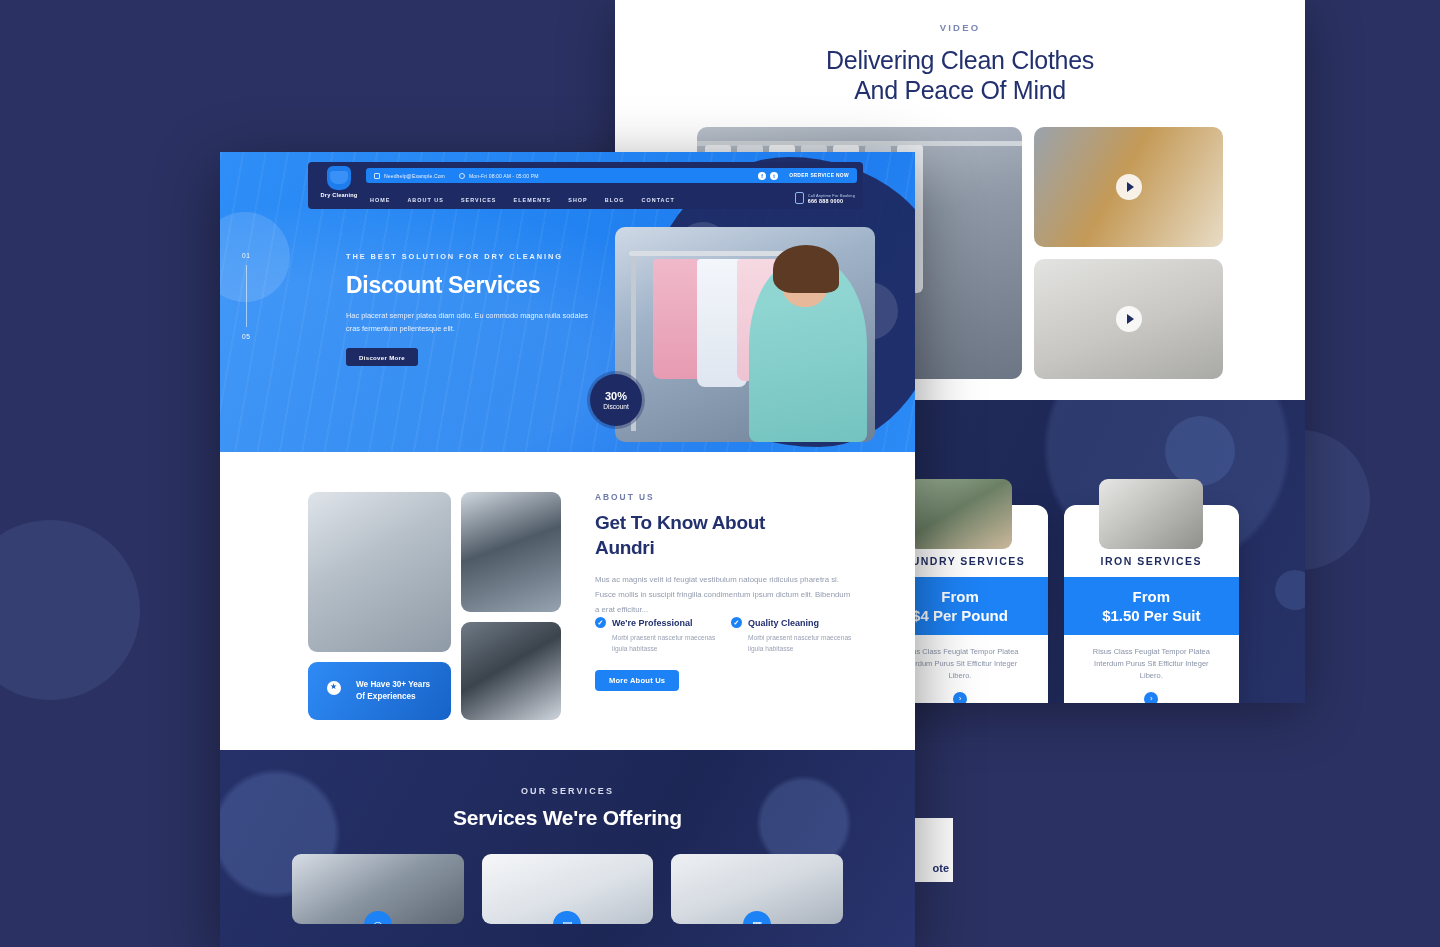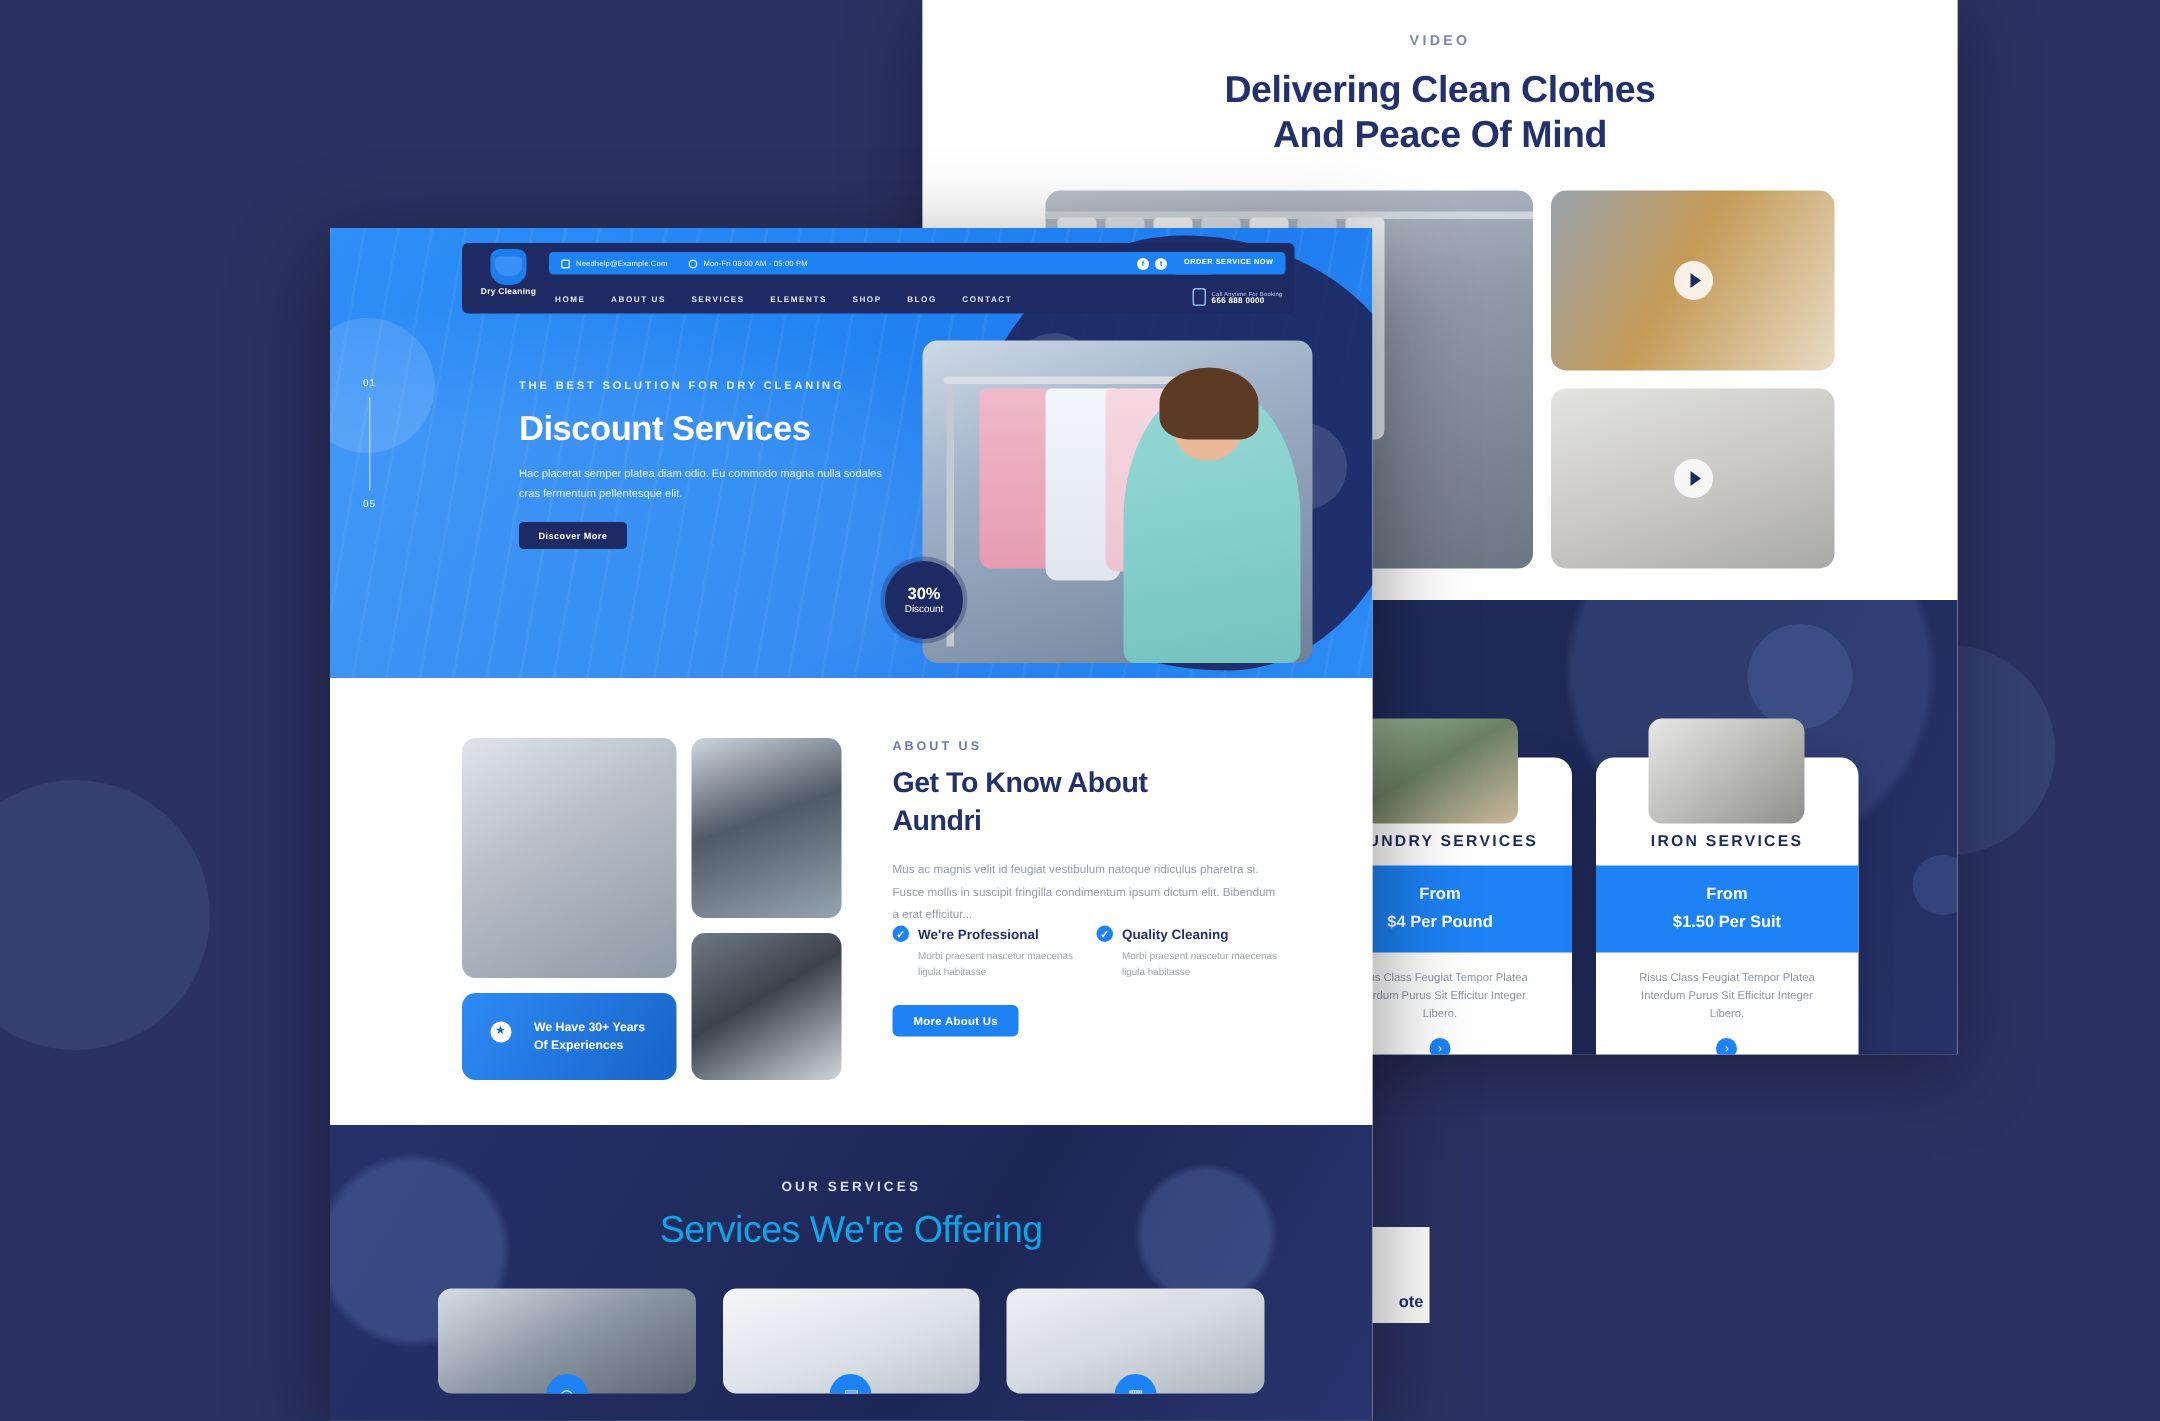--- a/index.html
+++ b/index.html
@@ -18,21 +18,21 @@
     box-shadow: 0 10px 50px rgba(0,0,0,0.35);
     overflow: hidden;
   }
   .video-sec { padding: 22px 0 0 0; background:#fff; height: 400px; }
   .eyebrow {
     text-align: center; font-size: 9.5px; letter-spacing: 2.2px; font-weight: 700;
     color: #6e7aa8; text-transform: uppercase;
   }
   .video-sec .eyebrow { color:#7a86b4; }
   .video-title {
-    text-align: center; font-size: 25px; line-height: 30px; font-weight: 700;
+    text-align: center; font-size: 25px; line-height: 30px; font-weight: 400;
     color: #22306e; margin-top: 12px; letter-spacing: -0.3px;
   }
   .video-grid {
     margin: 22px 0 0 0; padding: 0 82px 0 82px;
     display: grid; grid-template-columns: 1.72fr 1fr; gap: 12px;
     height: 252px;
   }
   .vid-main {
     border-radius: 10px; overflow: hidden; position: relative;
     background: linear-gradient(170deg,#b9c1cb 0%, #8e98a6 40%, #6d7684 100%);
@@ -88,21 +88,21 @@
     width: 104px; height: 70px; border-radius: 9px; overflow:hidden;
   }
   .t1 { background: linear-gradient(135deg,#b9c8d4 0%, #7e8e9d 50%, #55616d 100%); }
   .t2 { background: linear-gradient(150deg,#9fb59a 0%, #6b7f65 45%, #cbb89c 100%); }
   .t3 { background: linear-gradient(140deg,#e7e7e5 0%, #c5c5c2 40%, #8f8f8c 100%); }
   .price-name {
     font-size: 10.5px; font-weight: 800; letter-spacing: 1.5px; color: #1d2a5e; text-transform: uppercase;
     padding: 6px 0 10px 0;
   }
   .price-band {
-    background: #1d82f5; color: #fff; padding: 10px 4px; font-weight: 800; font-size: 11px; line-height: 19px;
+    background: #1d82f5; color: #fff; padding: 10px 4px; font-weight: 800; font-size: 15px; line-height: 19px;
     margin: 0 -10px;
   }
   .price-desc { font-size: 7.5px; line-height: 12px; color: #8a93a8; padding: 11px 8px 8px 8px; }
   .price-arrow {
     width: 14px; height: 14px; border-radius: 50%; background:#1d82f5; color:#fff;
     display:flex; align-items:center; justify-content:center; margin: 2px auto 4px auto;
     font-size: 8px; line-height: 1;
   }
 
   
@@ -251,21 +251,21 @@
     position: relative; background:#222d63; padding: 36px 0 0 0; height: 209px; overflow:hidden;
   }
   .services::before {
     content:""; position:absolute; inset:0;
     background:
       radial-gradient(circle at 8% 40%, rgba(130,165,230,0.22) 0 9%, transparent 10%),
       radial-gradient(circle at 84% 35%, rgba(130,165,230,0.22) 0 7%, transparent 8%),
       linear-gradient(120deg,#26316a 0%, #1d2756 60%, #2a3570 100%);
   }
   .services .eyebrow { position:relative; color:#d8deef; letter-spacing: 2.1px; font-size: 9px; }
-  .svc-title { position:relative; text-align:center; color:#0ea5e9; font-size: 25px; font-weight:400; margin-top: 10px; letter-spacing:-.3px; }
+  .svc-title { position:relative; text-align:center; color:#ffffff; font-size: 21px; font-weight:700; margin-top: 10px; letter-spacing:-.3px; }
   .svc-row { position:relative; margin-top: 24px; padding: 0 72px; display:grid; grid-template-columns: repeat(3,1fr); gap: 18px; }
   .svc-card { height: 70px; border-radius: 9px; overflow:hidden; position:relative; }
   .sc1 { background: linear-gradient(150deg,#d7dde5 0%, #8b96a3 50%, #5d6773 100%); }
   .sc2 { background: linear-gradient(160deg,#f5f6f8 0%, #dde2e8 55%, #b9c2cc 100%); }
   .sc3 { background: linear-gradient(160deg,#eef0f3 0%, #d5dae1 50%, #aab3bd 100%); }
   .svc-ic {
     position:absolute; left:50%; bottom:-15px; transform:translateX(-50%);
     width: 28px; height: 28px; border-radius:50%; background:#1d82f5;
     display:flex; align-items:center; justify-content:center; color:#fff; font-size:11px;
   }

